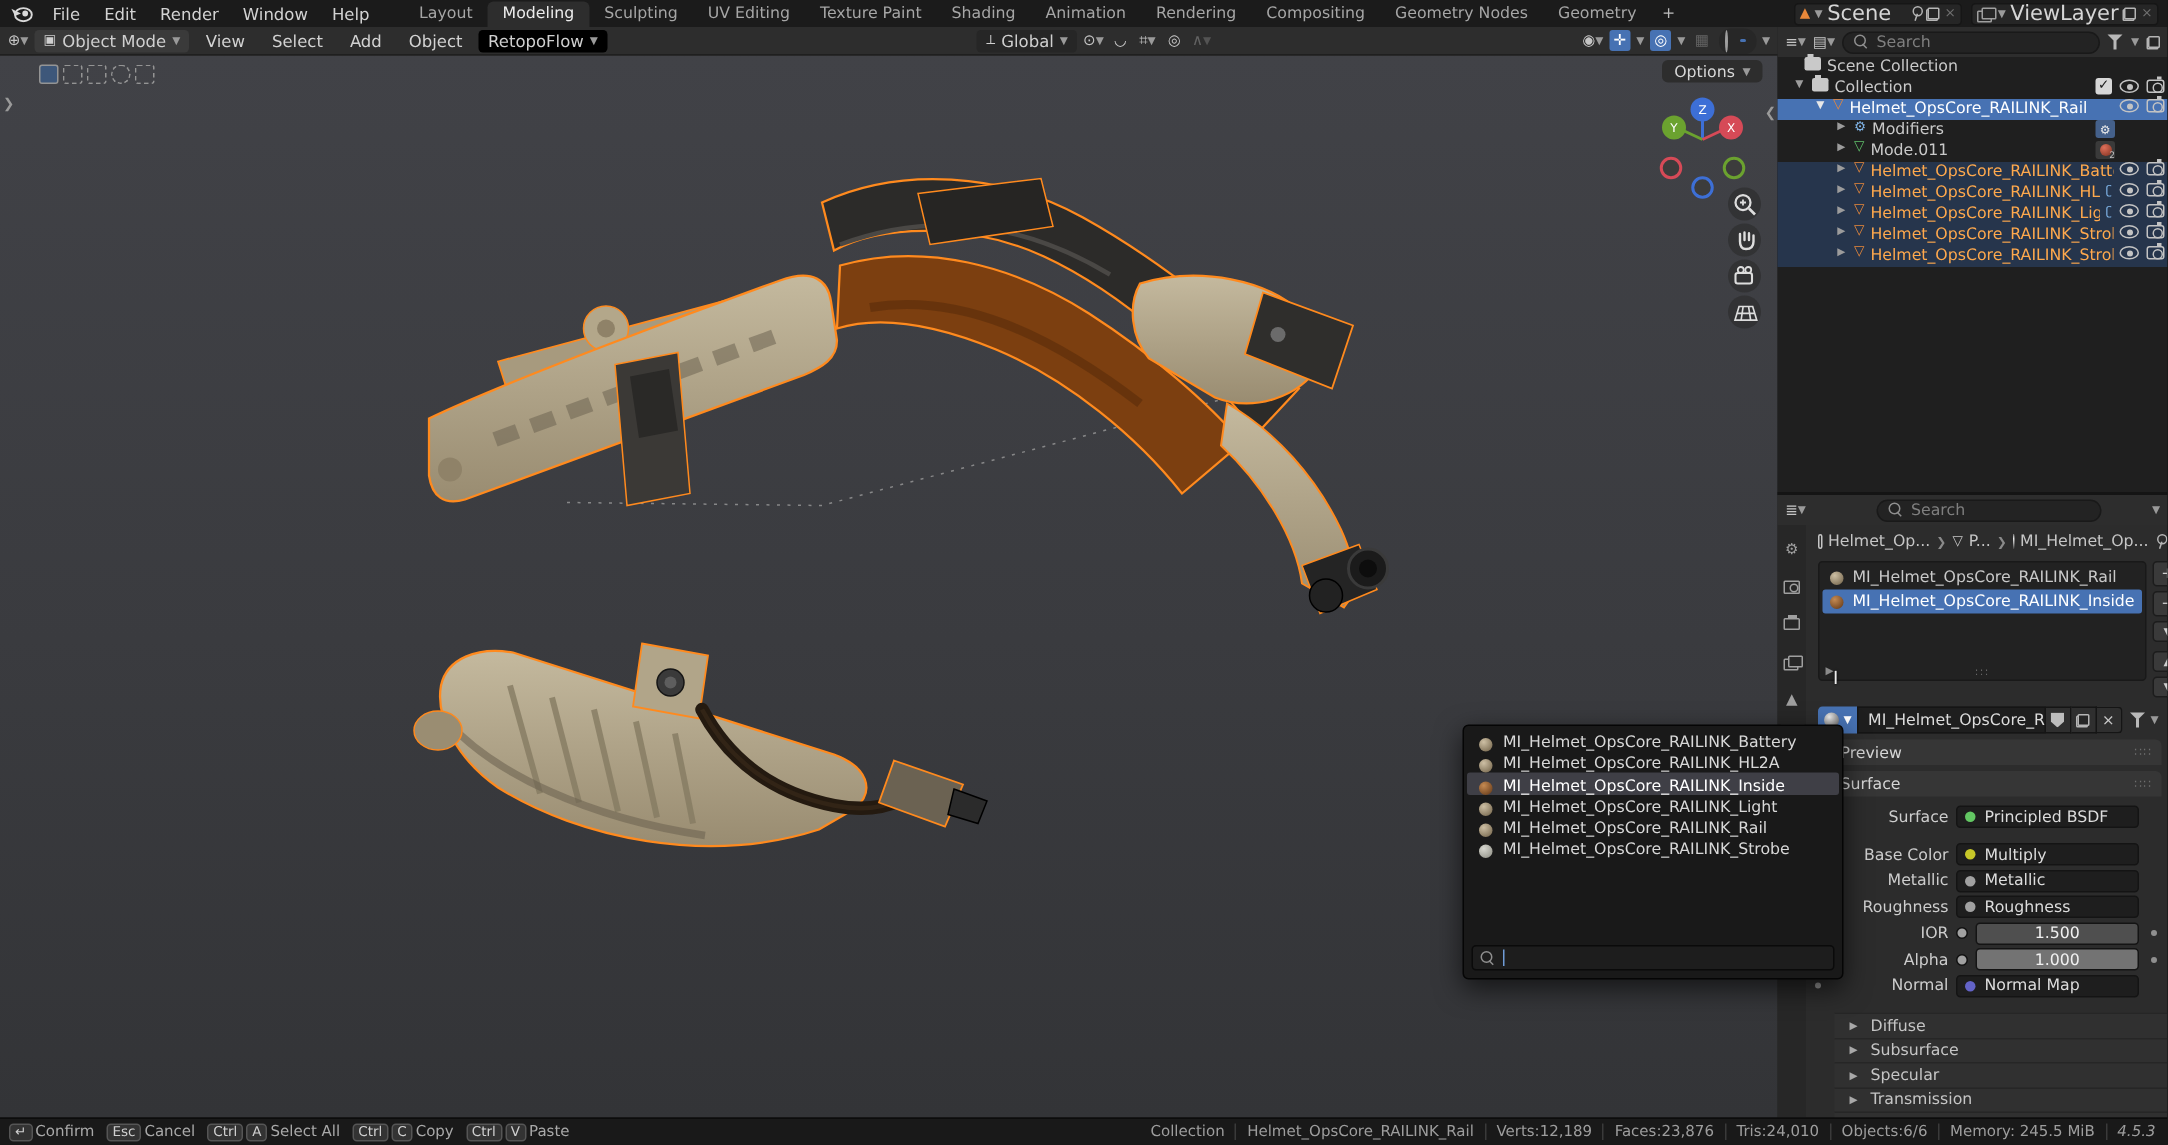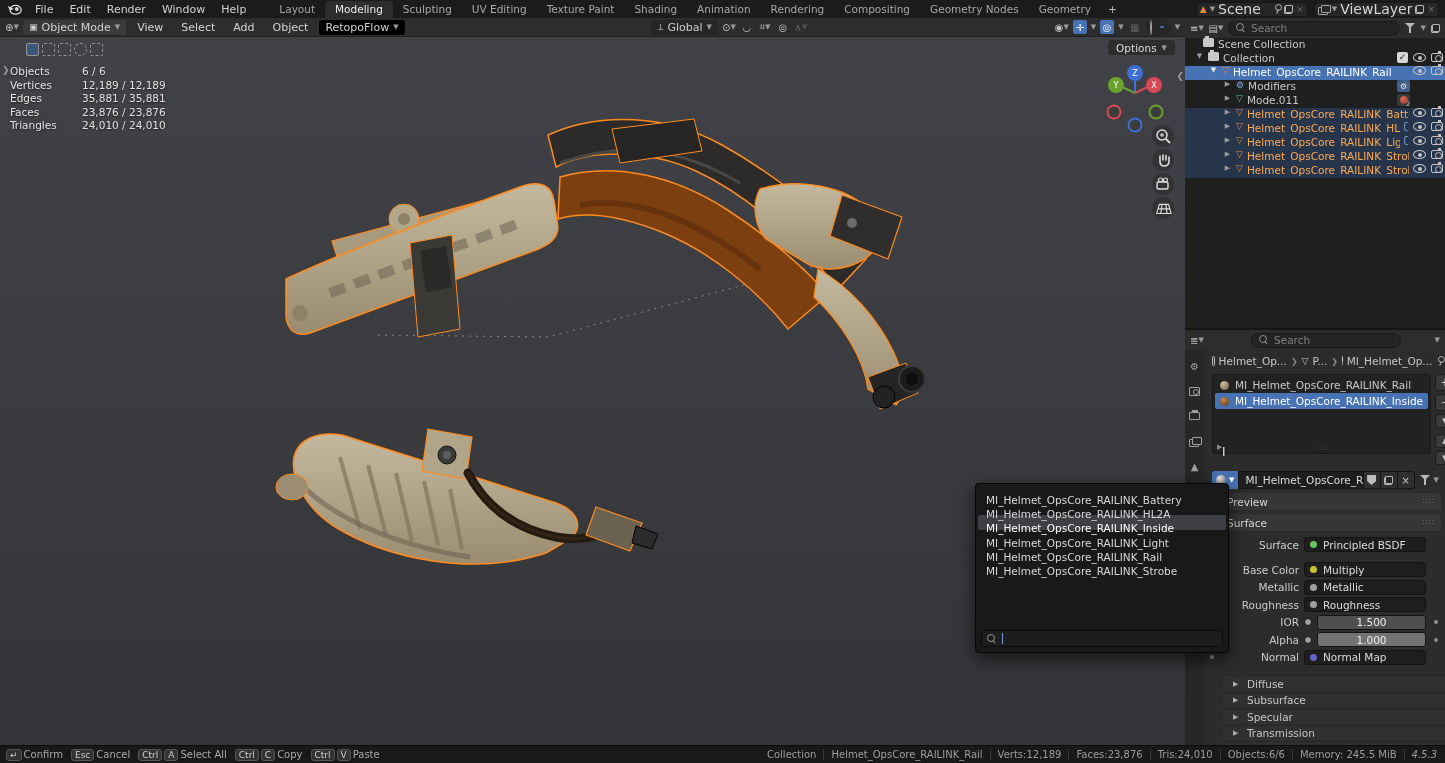--- a/index.html
+++ b/index.html
@@ -196,21 +196,21 @@
     color:#f0f0f0; font-size:10.5px; background:#4f4f4f; border:1px solid #141414; }
   .pslider.blue { background:#737373; }
   .rdec { width:10px; display:flex; justify-content:center; }
   .cpanel { display:flex; align-items:center; gap:6px; height:16.5px; background:#303030;
     border-top:1px solid #262626; padding:0 10px; color:#c5c5c5; font-size:10.5px; }
   .cpanels { position:absolute; left:19px; right:0; top:325px; }
 
   
   .mat-dropdown { position:absolute; left:975px; top:483px; width:254px; height:170px; background:#191919;
     border:1px solid #050505; border-radius:4px; box-shadow:0 6px 18px rgba(0,0,0,.6); z-index:50; padding:3px 2px; }
-  .dd-item { display:flex; align-items:flex-start; gap:7px; height:14.2px; padding:0 8px; font-size:10.5px; color:#d8d8d8; border-radius:2px;flex-direction:column; }
+  .dd-item { display:flex; align-items:flex-end; gap:7px; height:14.2px; padding:0 8px; font-size:10.5px; color:#d8d8d8; border-radius:2px; }
   .dd-item.hover { background:#3f3f46; color:#fff; }
   .dd-item .sphere { width:9px; height:9px; }
   .dd-search { position:absolute; left:5px; right:5px; bottom:5px; height:17px; background:#1d1d1d;
     border:1px solid #0a0a0a; border-radius:3px; display:flex; align-items:center; gap:5px; padding:0 5px; }
   .dd-search input { background:transparent; border:none; outline:none; width:100%; color:#ddd; font-family:inherit; font-size:10.5px; }
   .caret { width:1.5px; height:11px; background:#6f9bd6; }
 
   
   .statusbar { position:absolute; left:0; top:745px; width:1445px; height:18px; background:#191919;
     border-top:1px solid #0c0c0c; display:flex; align-items:center; padding:0 6px; gap:8px; font-size:10px; color:#a8a8a8; }
@@ -363,32 +363,20 @@
         <span class="sb-collapse">❮</span>
 
         <div class="selmode-row">
           <span class="selmode on"></span>
           <span class="selmode"></span>
           <span class="selmode"></span>
           <span class="selmode round"></span>
           <span class="selmode"></span>
         </div>
 
-        <div class="stats-overlay">
-          <span>Objects</span>
-            <span>6 / 6</span>
-          <span>Vertices</span>
-            <span>12,189 / 12,189</span>
-          <span>Edges</span>
-            <span>35,881 / 35,881</span>
-          <span>Faces</span>
-            <span>23,876 / 23,876</span>
-          <span>Triangles</span>
-            <span>24,010 / 24,010</span>
-        </div>
 
         <div class="options-btn">
           <span>Options</span>
           <span class="chev">▼</span>
         </div>
 
         <svg class="nav-gizmo" width="60" height="76" viewBox="0 0 60 76">
           <line x1="30" y1="30" x2="30" y2="14" stroke="#3d6fd6" stroke-width="2"></line>
           <line x1="30" y1="30" x2="15" y2="23" stroke="#6ba22f" stroke-width="2"></line>
           <line x1="30" y1="30" x2="45" y2="23" stroke="#d64a57" stroke-width="2"></line>

